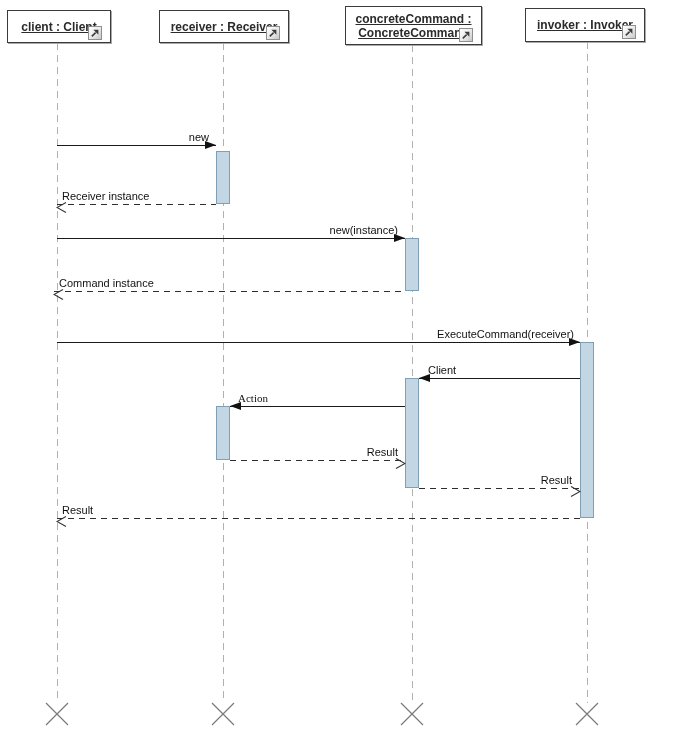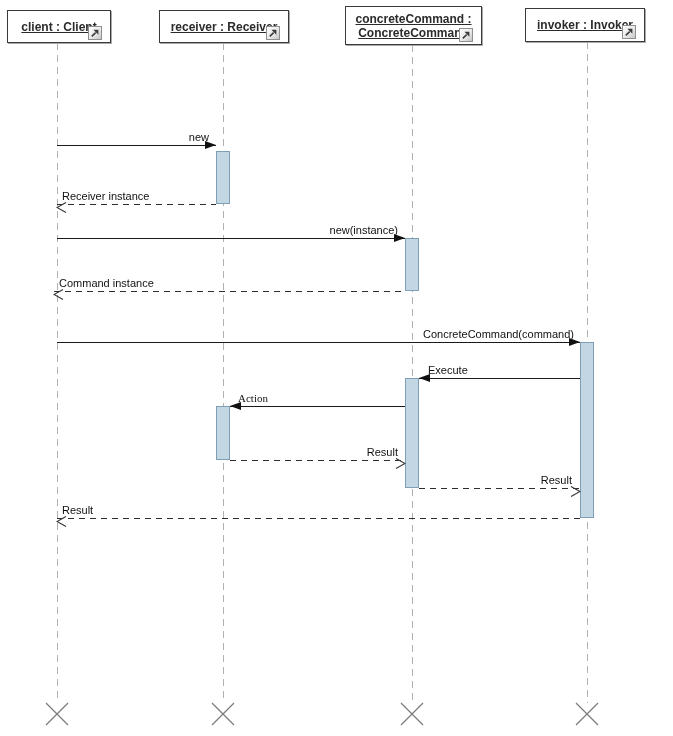--- a/index.html
+++ b/index.html
@@ -124,27 +124,27 @@
       <svg width="12" height="11" viewBox="0 0 12 11">
           <path d="M10 0.5 L1 5.5 L10 10.5" fill="none" stroke="#333" stroke-width="1.1"></path>
         </svg>
     </span>
     <span class="mlbl" style="left:5px;">Command instance</span>
   </div>
 
   <div class="msg" style="left:57px;top:342px;width:523px;">
     <div class="line-solid"></div>
     <div class="ah fr"></div>
-    <span class="mlbl" style="right:6px;">ConcreteCommand(command)</span>
+    <span class="mlbl" style="right:6px;">ExecuteCommand(receiver)</span>
   </div>
 
   <div class="msg" style="left:419px;top:378px;width:161px;">
     <div class="line-solid"></div>
     <div class="ah fl"></div>
-    <span class="mlbl" style="left:9px;">Execute</span>
+    <span class="mlbl" style="left:9px;">Client</span>
   </div>
 
   <div class="msg" style="left:230px;top:406px;width:175px;">
     <div class="line-solid"></div>
     <div class="ah fl"></div>
     <span class="mlbl" style="left:8px;font-family:Liberation Serif, serif;">Action</span>
   </div>
 
   <div class="msg" style="left:230px;top:460px;width:175px;">
     <div class="line-dashed"></div>

